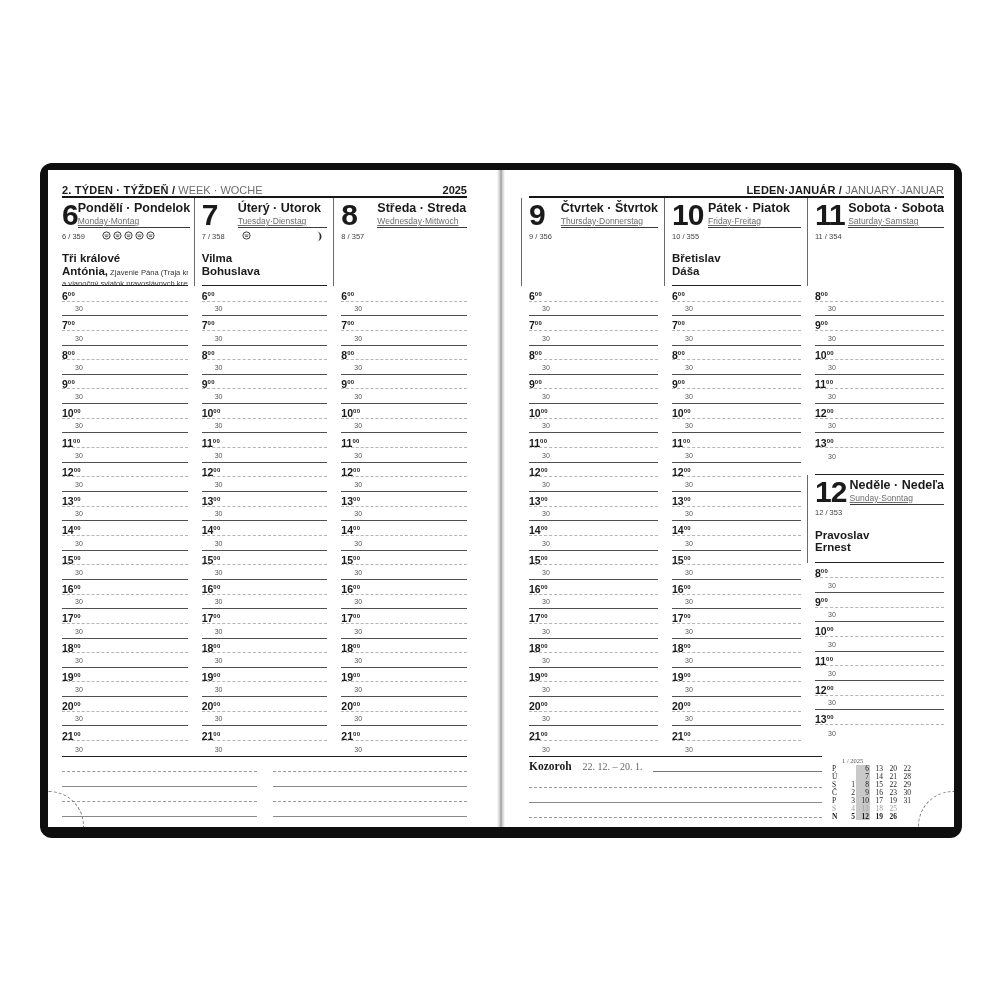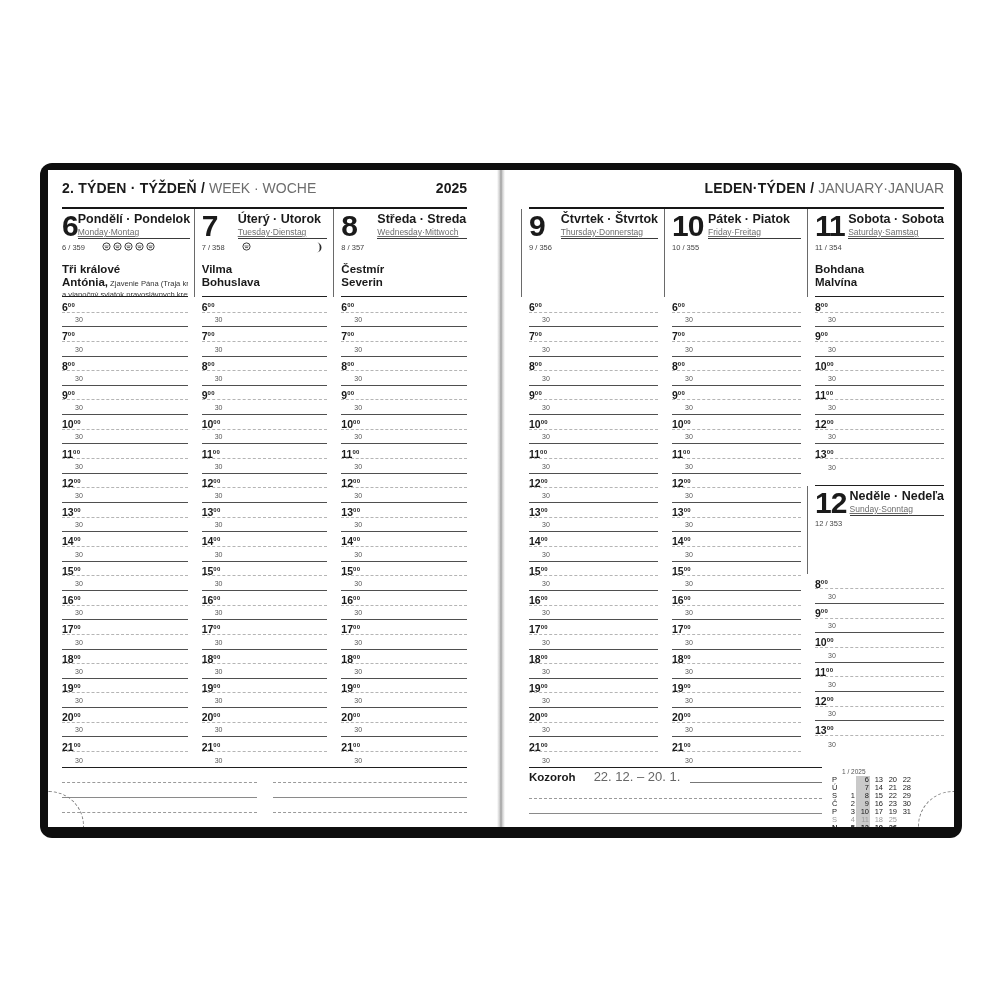--- a/index.html
+++ b/index.html
@@ -18,21 +18,21 @@
     box-shadow:inset 0 -3px 4px -2px rgba(0,0,0,.40);
   }
   .page{position:relative;overflow:hidden;background:#fff;box-sizing:border-box;}
   .page.left{width:449px;padding:0 30px 0 14px;}
   .page.right{flex:1;padding:0 10px 0 24px;}
   .gutter{width:8px;background:linear-gradient(90deg,#fff 0%,#c2c2c2 40%,#8f8f8f 50%,#c2c2c2 60%,#fff 100%);}
 
   .page-header{
     height:26px;border-bottom:2px solid #161616;
     display:flex;align-items:flex-end;justify-content:space-between;
-    padding-bottom:11px;font-size:14px;
+    padding-bottom:0;font-size:11px;
   }
   .ph-bold{font-weight:700;letter-spacing:.2px;}
   .ph-light{font-weight:400;color:#6d6d6d;}
   .ph-year{font-weight:700;margin-left:24px;}
   .page-header.rightal{justify-content:flex-end;}
 
   .cols{display:flex;gap:14px;}
   .day-col{flex:1;min-width:0;display:flex;flex-direction:column;}
 
   .day-head-wrap{position:relative;height:88px;display:flex;flex-direction:column;box-sizing:border-box;}
@@ -63,25 +63,25 @@
   .h-half{font-size:7px;color:#555;margin-left:13px;line-height:1;transform:translateY(-3px);}
 
   .sun-block{margin-top:11px;border-top:1.5px solid #1f1f1f;}
 
   .notes-left{border-top:1.5px solid #1f1f1f;display:flex;gap:16px;margin-top:0;}
   .notes-col{flex:1;}
   .note-line{height:15px;box-sizing:border-box;}
   .note-line.dash{border-bottom:1px dashed #9a9a9a;}
   .note-line.solid{border-bottom:1px solid #8a8a8a;}
 
-  .notes-right{display:flex;}
+  .notes-right{display:flex;font-family:Liberation Serif, serif;}
   .nmain{flex:1;border-top:1.5px solid #1f1f1f;}
   .zrow{height:16px;display:flex;align-items:flex-end;}
   .zname{font-size:11.5px;font-weight:700;line-height:1;}
-  .zrange{font-size:13px;color:#666;margin-left:18px;line-height:1;transform:translateY(-1px);}
+  .zrange{font-size:10px;color:#666;margin-left:11px;line-height:1;transform:translateY(-1px);}
   .zfill{flex:1;border-bottom:1px solid #777;margin-left:10px;margin-bottom:1px;}
 
   .minical{width:112px;margin-left:10px;padding-top:2px;font-size:7.5px;line-height:1;}
   .mc-header{font-size:6.5px;color:#555;margin-bottom:1px;padding-left:10px;}
   .mc-row{display:flex;height:7.9px;align-items:center;}
   .mc-label{width:10px;font-weight:400;color:#222;}
   .mc-cell{width:14px;text-align:right;height:7.9px;line-height:7.9px;box-sizing:border-box;padding-right:1px;}
   .mc-row.muted .mc-label,.mc-row.muted .mc-cell{color:#9d9d9d;}
   .mc-row.boldrow .mc-label,.mc-row.boldrow .mc-cell{font-weight:700;}
 
@@ -445,24 +445,20 @@
               <div class="head-row">
                 <div class="big-num">8</div>
                 <div class="day-names">
                   <div class="dn-main">Středa · Streda</div>
                   <div class="dn-sub">Wednesday·Mittwoch</div>
                 </div>
               </div>
               <div class="sub-row">
                 <span class="ordinal">8 / 357</span>
               </div>
-              <div class="nameday">
-                <div class="nd-line"><span>Čestmír</span></div>
-                <div class="nd-line"><span>Severin</span></div>
-              </div>
             </div>
             <div class="hours">
               <div class="hour-cell">
                 <div class="h-top">
                   <span class="h-label">6<sup>00</sup></span>
                 </div>
                 <div class="h-bot">
                   <span class="h-half">30</span>
                 </div>
               </div>
@@ -603,21 +599,21 @@
           <div class="note-line solid"></div>
         </div>
       </div>
       <div class="corner cl"></div>
     </div>
 
     <div class="gutter"></div>
 
     <div class="page right">
       <div class="page-header rightal">
-        <span><span class="ph-bold">LEDEN·TÝDEN /</span><span class="ph-light"> JANUARY·JANUAR</span></span>
+        <span><span class="ph-bold">LEDEN·JANUÁR /</span><span class="ph-light"> JANUARY·JANUAR</span></span>
       </div>
       <div class="cols" id="right-cols">
           <div class="day-col">
             <div class="day-head-wrap sep">
               <div class="head-row">
                 <div class="big-num">9</div>
                 <div class="day-names">
                   <div class="dn-main">Čtvrtek · Štvrtok</div>
                   <div class="dn-sub">Thursday·Donnerstag</div>
                 </div>
@@ -762,20 +758,24 @@
               <div class="head-row">
                 <div class="big-num">10</div>
                 <div class="day-names">
                   <div class="dn-main">Pátek · Piatok</div>
                   <div class="dn-sub">Friday·Freitag</div>
                 </div>
               </div>
               <div class="sub-row">
                 <span class="ordinal">10 / 355</span>
               </div>
+              <div class="nameday">
+                <div class="nd-line"><span>Břetislav</span></div>
+                <div class="nd-line"><span>Dáša</span></div>
+              </div>
             </div>
             <div class="hours">
               <div class="hour-cell">
                 <div class="h-top">
                   <span class="h-label">6<sup>00</sup></span>
                 </div>
                 <div class="h-bot">
                   <span class="h-half">30</span>
                 </div>
               </div>
@@ -906,24 +906,20 @@
               <div class="head-row">
                 <div class="big-num">11</div>
                 <div class="day-names">
                   <div class="dn-main">Sobota · Sobota</div>
                   <div class="dn-sub">Saturday·Samstag</div>
                 </div>
               </div>
               <div class="sub-row">
                 <span class="ordinal">11 / 354</span>
               </div>
-              <div class="nameday">
-                <div class="nd-line"><span>Bohdana</span></div>
-                <div class="nd-line"><span>Malvína</span></div>
-              </div>
             </div>
             <div class="hours">
               <div class="hour-cell">
                 <div class="h-top">
                   <span class="h-label">8<sup>00</sup></span>
                 </div>
                 <div class="h-bot">
                   <span class="h-half">30</span>
                 </div>
               </div>
@@ -972,20 +968,24 @@
               <div class="day-head-wrap sep">
                 <div class="head-row">
                   <div class="big-num">12</div>
                   <div class="day-names">
                     <div class="dn-main">Neděle · Nedeľa</div>
                     <div class="dn-sub">Sunday·Sonntag</div>
                   </div>
                 </div>
                 <div class="sub-row">
                   <span class="ordinal">12 / 353</span>
+                </div>
+                <div class="nameday">
+                  <div class="nd-line"><span>Pravoslav</span></div>
+                  <div class="nd-line"><span>Ernest</span></div>
                 </div>
               </div>
               <div class="hours">
                 <div class="hour-cell">
                   <div class="h-top">
                     <span class="h-label">8<sup>00</sup></span>
                   </div>
                   <div class="h-bot">
                     <span class="h-half">30</span>
                   </div>

